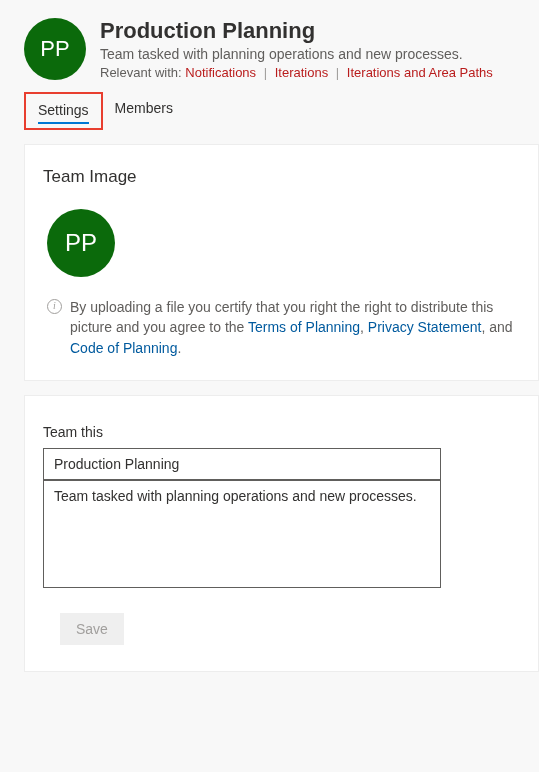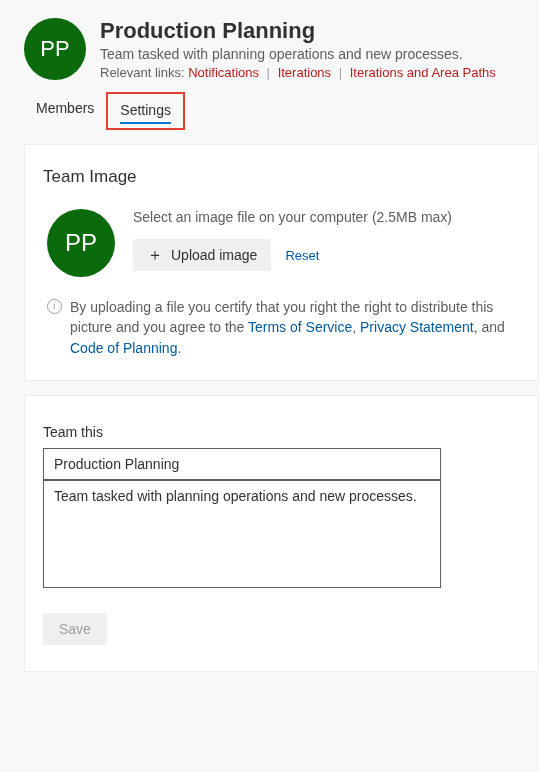--- a/index.html
+++ b/index.html
@@ -190,65 +190,56 @@
       resize: none;
     }
     .btn-save {
       margin-top: 22px;
       background: #efefef;
       border: none;
       padding: 8px 16px;
       font-size: 14px;
       color: #a19f9d;
       font-family: inherit;
+      margin-left: 17px;
     }
   </style>
 </head>
 <body>
 
 <div class="header">
   <div class="avatar-lg">PP</div>
   <div class="header-text">
     <h1>Production Planning</h1>
     <div class="subtitle">Team tasked with planning operations and new processes.</div>
     <div class="links-row">
-      <span>Relevant links:</span>
+      <span>Relevant with:</span>
       <a href="#">Notifications</a>
       <span class="sep">|</span>
       <a href="#">Iterations</a>
       <span class="sep">|</span>
       <a href="#">Iterations and Area Paths</a>
     </div>
   </div>
 </div>
 
 <div class="tabs">
+  <div class="tab active highlighted">Settings</div>
   <div class="tab">Members</div>
-  <div class="tab active highlighted">Settings</div>
 </div>
 
 <div class="card">
   <h2>Team Image</h2>
   <div class="image-row">
     <div class="avatar-md">PP</div>
-    <div class="upload-col">
-      <div class="hint">Select an image file on your computer (2.5MB max)</div>
-      <div class="upload-row">
-        <button class="btn-upload">
-          <span class="plus">＋</span>
-          <span>Upload image</span>
-        </button>
-        <a href="#" class="link-reset">Reset</a>
-      </div>
-    </div>
   </div>
   <div class="disclaimer">
     <span class="info-icon">i</span>
     <div>
-      <span>By uploading a file you certify that you right the right to distribute this picture and you agree to the </span><a href="#">Terms of Service</a><span>, </span><a href="#">Privacy Statement</a><span>, and </span><a href="#">Code of Planning</a><span>.</span>
+      <span>By uploading a file you certify that you right the right to distribute this picture and you agree to the </span><a href="#">Terms of Planning</a><span>, </span><a href="#">Privacy Statement</a><span>, and </span><a href="#">Code of Planning</a><span>.</span>
     </div>
   </div>
 </div>
 
 <div class="card card-details">
   <div class="field-label">Team this</div>
   <input type="text" class="input-text" value="Production Planning" style="">
   <textarea class="input-text" style="">Team tasked with planning operations and new processes.</textarea>
   <div>
     <button class="btn-save">Save</button>

